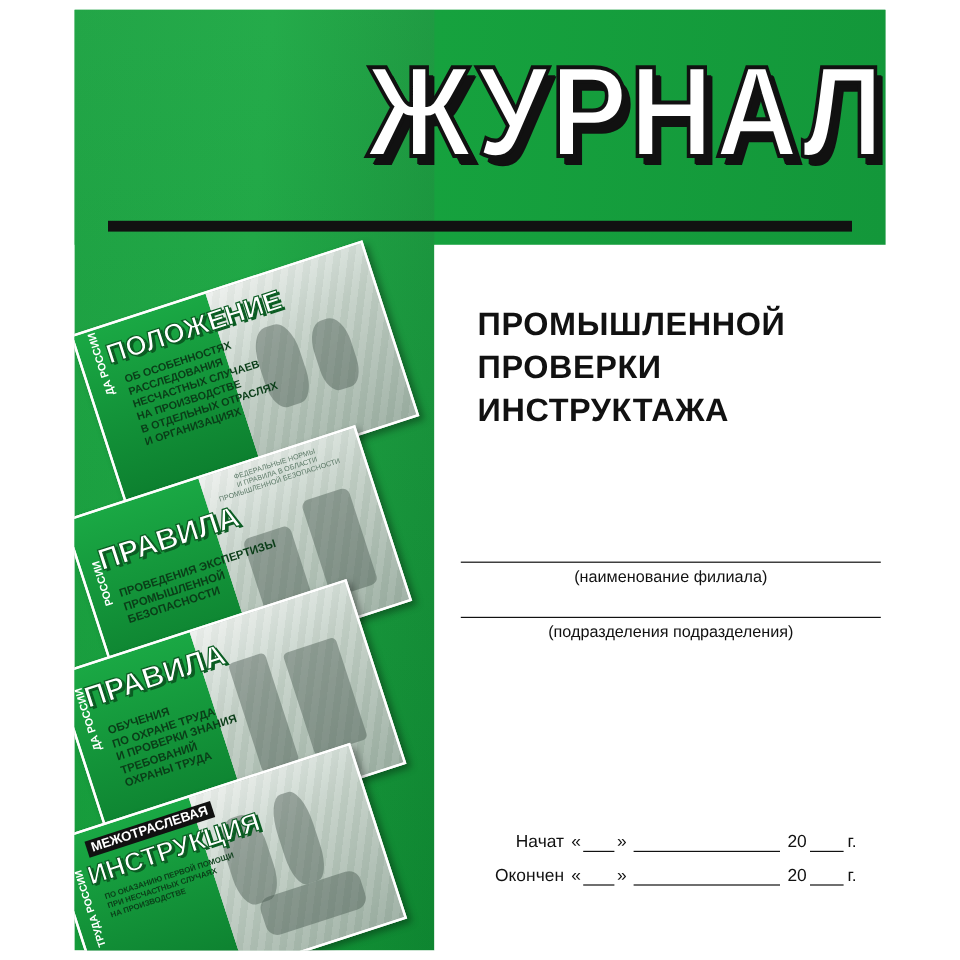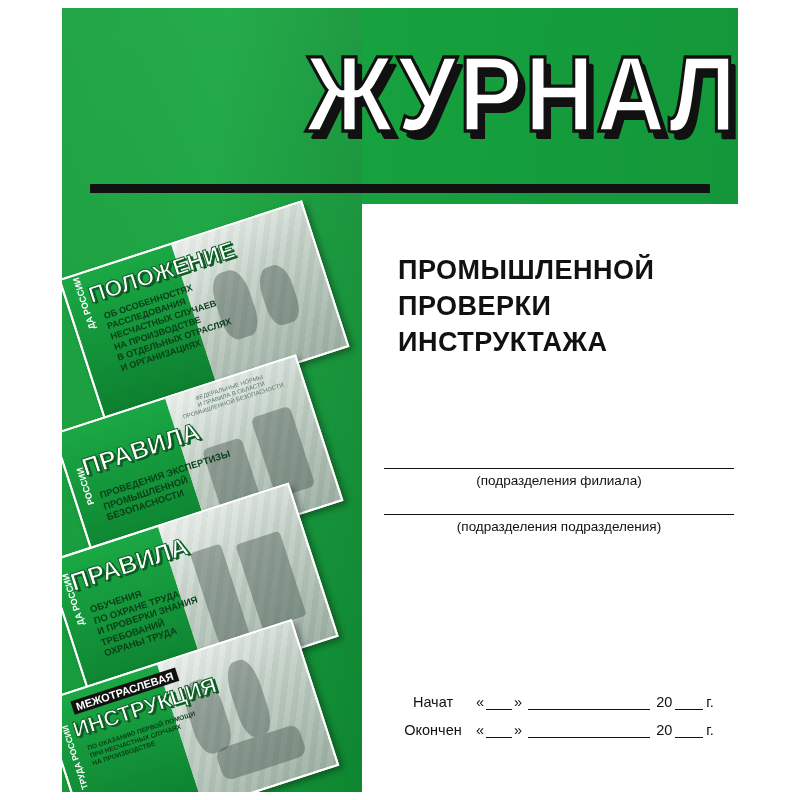--- a/index.html
+++ b/index.html
@@ -152,21 +152,21 @@
     width: 340px;
     font-size: 14.5px;
     color: #111111;
   }
   .date-row {
     display: flex;
     align-items: flex-end;
     margin-bottom: 12px;
     white-space: nowrap;
   }
-  .date-label { width: 74px; text-align: center; padding-right: 4px; }
+  .date-label { width: 74px; text-align: right; padding-right: 4px; }
   .date-quote { padding: 0 2px; }
   .date-us { border-bottom: 1px solid #111; display: inline-block; width: 26px; }
   .date-gap { border-bottom: 1px solid #111; display: inline-block; width: 122px; margin: 0 4px; }
   .date-year { padding-left: 2px; }
   .date-yr-us { border-bottom: 1px solid #111; display: inline-block; width: 28px; margin: 0 3px; }
 
   
   .stack { position: absolute; left: 0; top: 0; width: 300px; height: 100%; }
 
   .booklet {
@@ -319,21 +319,21 @@
     <div class="right-area">
 
       <div class="subtitle">
         <div>ПРОМЫШЛЕННОЙ</div>
         <div>ПРОВЕРКИ</div>
         <div>ИНСТРУКТАЖА</div>
       </div>
 
       <div class="fill-block">
         <div class="fill-line"></div>
-        <div class="fill-caption">(подразделения филиала)</div>
+        <div class="fill-caption">(наименование филиала)</div>
         <div class="fill-line"></div>
         <div class="fill-caption">(подразделения подразделения)</div>
       </div>
 
       <div class="dates">
         <div class="date-row">
           <span class="date-label">Начат</span>
           <span class="date-quote">«</span>
           <span class="date-us"></span>
           <span class="date-quote">»</span>

